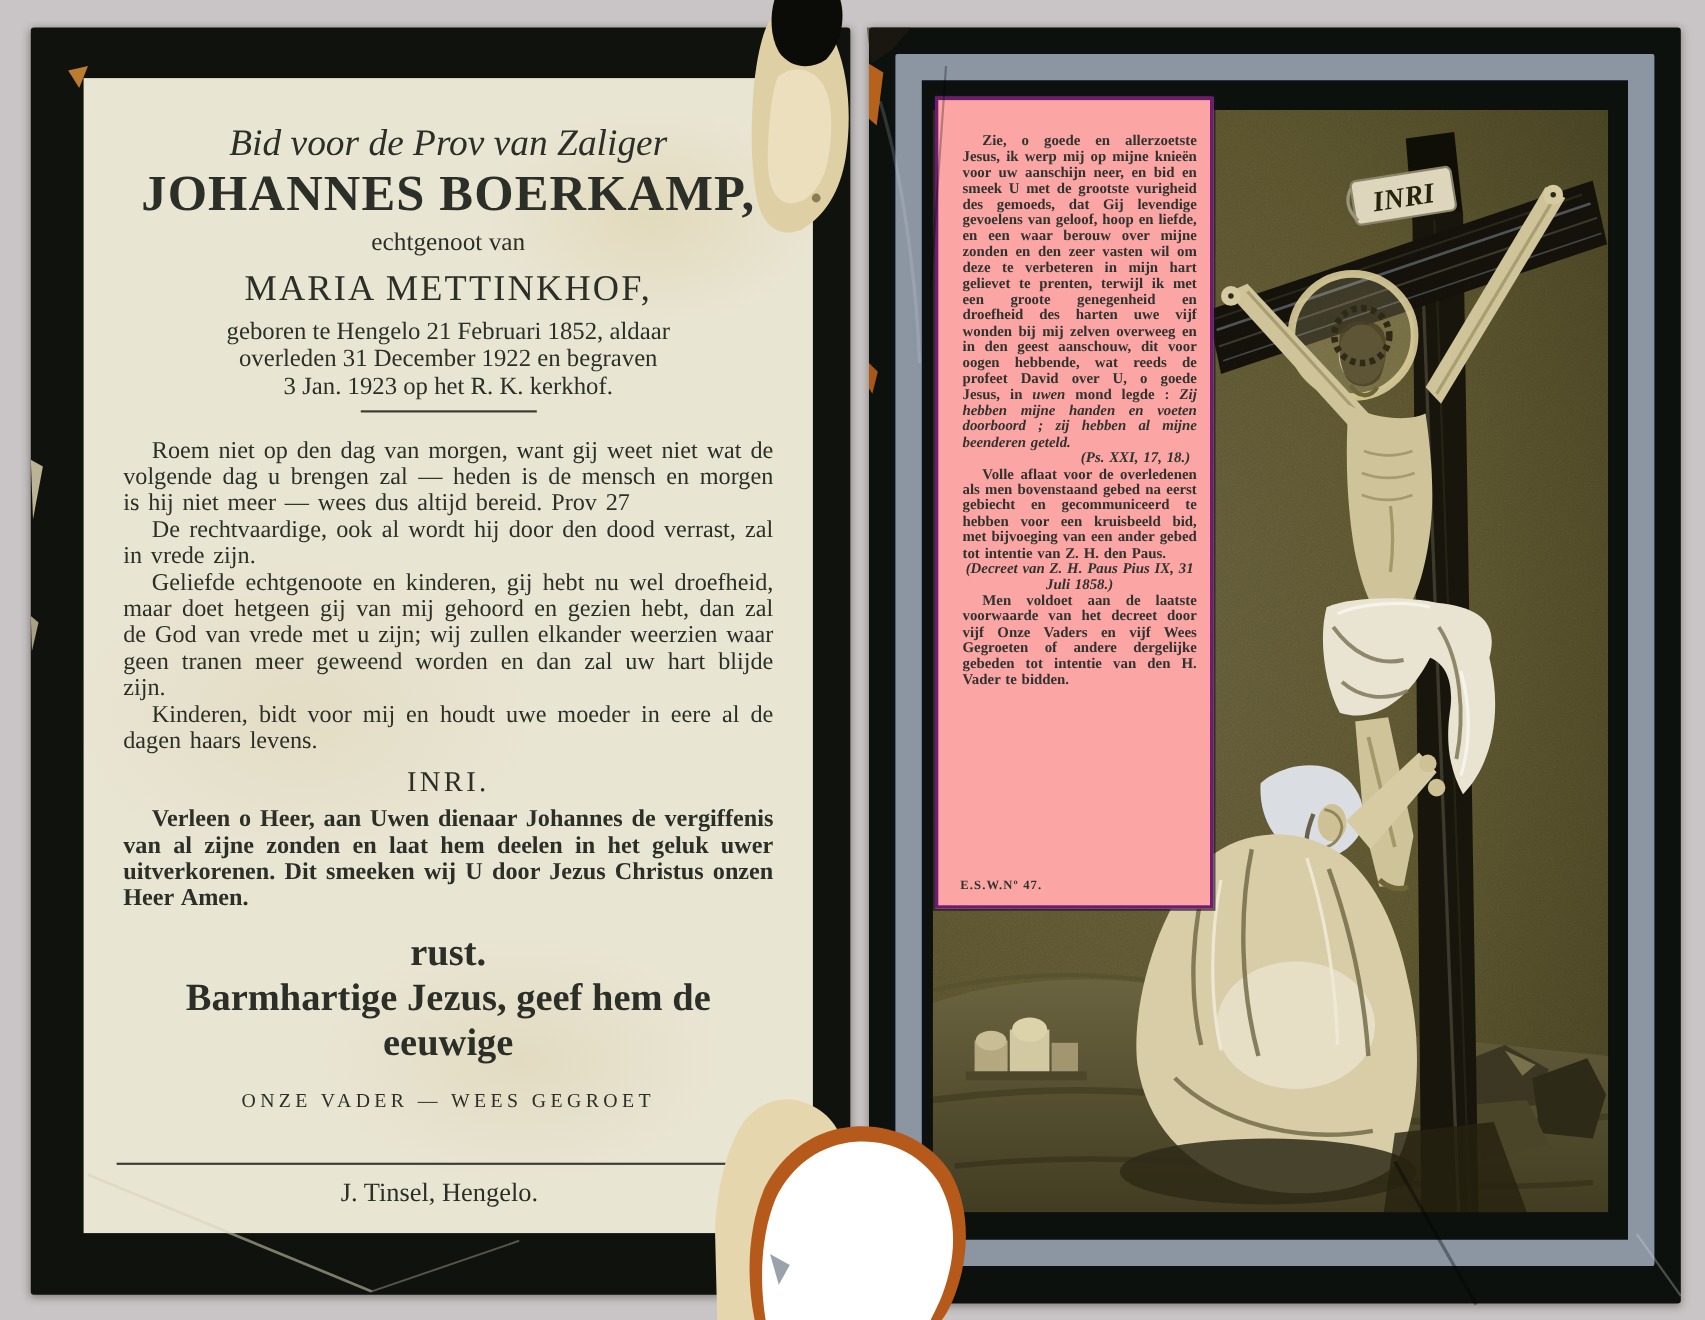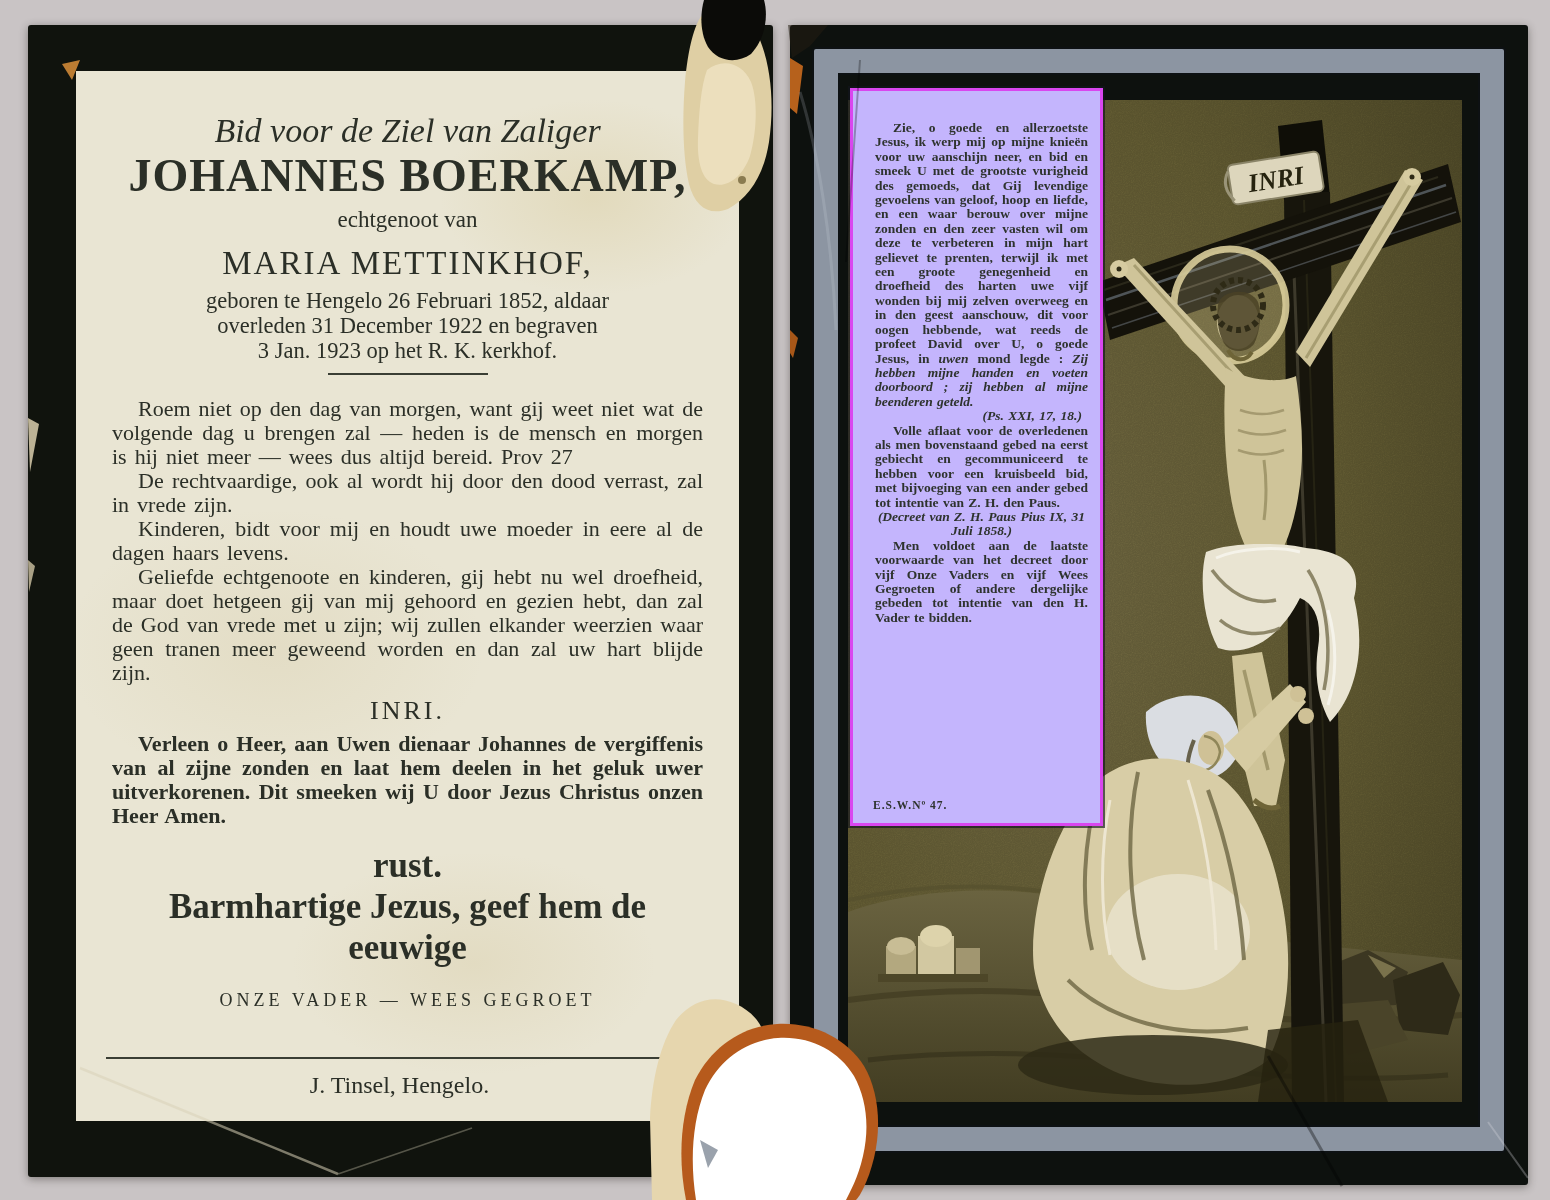--- a/index.html
+++ b/index.html
@@ -41,21 +41,21 @@
   #right-card{left:790px;top:25px;width:738px;height:1160px;background:#0d110e;}
   #silver-frame{
     position:absolute;left:24px;top:24px;right:24px;bottom:34px;
     border:24px solid #8c95a2;border-radius:2px;
     box-shadow:inset 0 0 0 2px rgba(15,18,24,.55), 0 0 0 2px rgba(15,18,24,.55);
     background:transparent;
   }
   #artwork{position:absolute;left:58px;top:75px;width:614px;height:1002px;}
   #prayer-panel{
     position:absolute;left:60px;top:63px;width:253px;height:738px;
-    background:#c4b5fd;border:3px solid #d946ef;box-sizing:border-box;
+    background:#fca5a5;border:3px solid #701a75;box-sizing:border-box;
     box-shadow:0 0 0 2px rgba(18,22,30,.65);
     color:#2e332e;overflow:hidden;
   }
   .prayer-text{padding:30px 12px 0 22px;font-size:13.5px;line-height:14.4px;font-weight:700;word-spacing:1px;}
   .prayer-text p{margin:0;}
   .p-indent{text-align:justify;text-indent:18px;}
   .p-ref{text-align:right;padding-right:6px;font-style:italic;}
   .p-decree{text-align:center;font-style:italic;}
   .it{font-style:italic;}
   .panel-footer{position:absolute;left:20px;right:14px;bottom:12px;display:flex;justify-content:flex-start;
@@ -63,35 +63,35 @@
 
   svg{display:block;}
   #tear-overlay{position:absolute;left:0;top:0;z-index:60;pointer-events:none;}
 </style>
 </head>
 <body>
 
 <div id="left-card" class="card">
   <div id="left-panel">
     <div class="lp-inner">
-      <div class="invocation">Bid voor de Ziel van Zaliger</div>
+      <div class="invocation">Bid voor de Prov van Zaliger</div>
       <div class="dead-name">JOHANNES BOERKAMP,</div>
       <div class="relation">echtgenoot van</div>
       <div class="spouse">MARIA METTINKHOF,</div>
       <div class="vitals">
-        <div>geboren te Hengelo 26 Februari 1852, aldaar</div>
+        <div>geboren te Hengelo 21 Februari 1852, aldaar</div>
         <div>overleden 31 December 1922 en begraven</div>
         <div>3 Jan. 1923 op het R. K. kerkhof.</div>
       </div>
       <div class="rule-small"></div>
       <div class="body-text">
         <p>Roem niet op den dag van morgen, want gij weet niet wat de volgende dag u brengen zal — heden is de mensch en morgen is hij niet meer — wees dus altijd bereid. Prov 27</p>
         <p>De rechtvaardige, ook al wordt hij door den dood verrast, zal in vrede zijn.</p>
+        <p>Geliefde echtgenoote en kinderen, gij hebt nu wel droefheid, maar doet hetgeen gij van mij gehoord en gezien hebt, dan zal de God van vrede met u zijn; wij zullen elkander weerzien waar geen tranen meer geweend worden en dan zal uw hart blijde zijn.</p>
         <p>Kinderen, bidt voor mij en houdt uwe moeder in eere al de dagen haars levens.</p>
-        <p>Geliefde echtgenoote en kinderen, gij hebt nu wel droefheid, maar doet hetgeen gij van mij gehoord en gezien hebt, dan zal de God van vrede met u zijn; wij zullen elkander weerzien waar geen tranen meer geweend worden en dan zal uw hart blijde zijn.</p>
       </div>
       <div class="gebed-head">INRI.</div>
       <div class="gebed">
         <p>Verleen o Heer, aan Uwen dienaar Johannes de vergiffenis van al zijne zonden en laat hem deelen in het geluk uwer uitverkorenen. Dit smeeken wij U door Jezus Christus onzen Heer Amen.</p>
       </div>
       <div class="closing">
         <div>rust.</div>
         <div>Barmhartige Jezus, geef hem de eeuwige</div>
       </div>
       <div class="devotions">ONZE VADER — WEES GEGROET</div>

